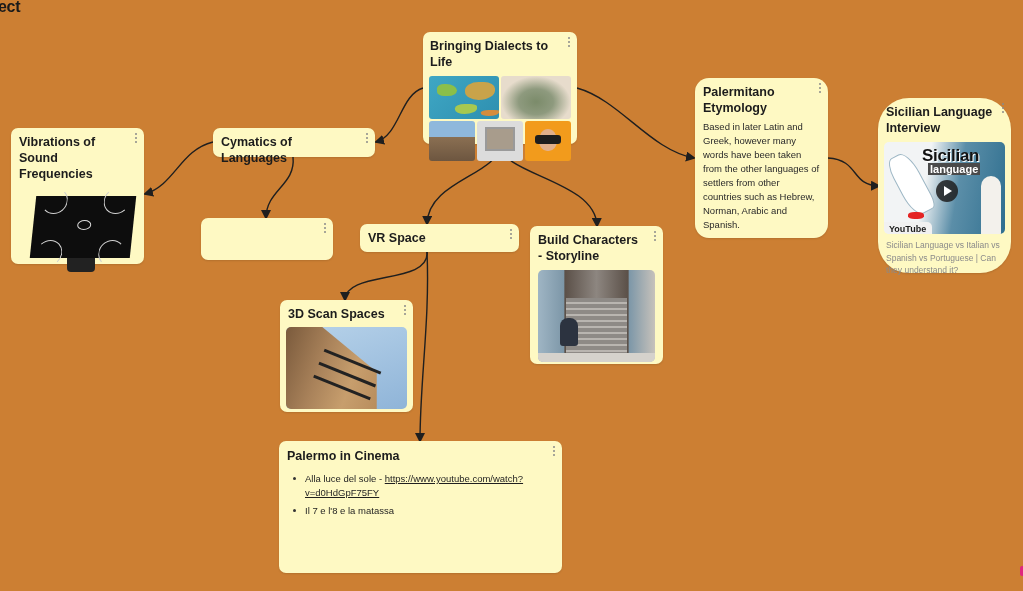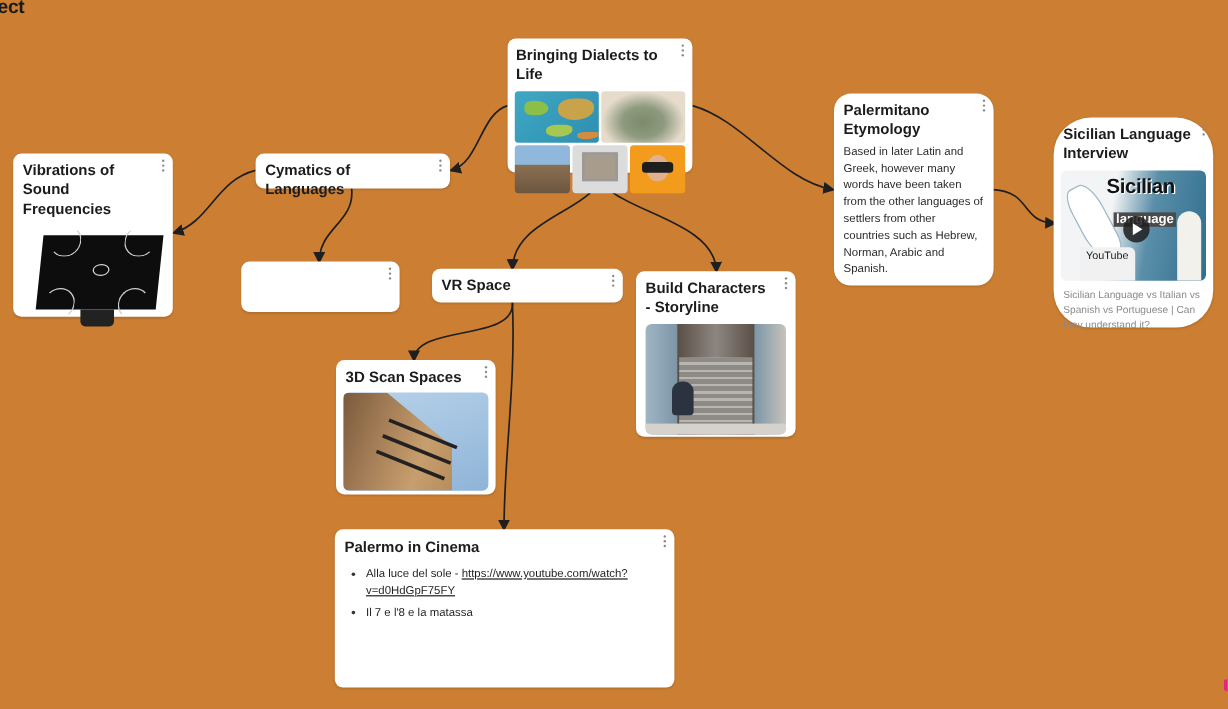--- a/index.html
+++ b/index.html
@@ -12,21 +12,21 @@
     }
     .board-title {
       position: absolute; left: -2px; top: -2px;
       font-size: 16px; font-weight: bold; color: #1a1a1a;
       letter-spacing: -0.3px;
     }
     svg.connectors { position: absolute; left: 0; top: 0; width: 1023px; height: 591px; pointer-events: none; }
     svg.connectors path { fill: none; stroke: #1f1f1f; stroke-width: 1.4; }
     .card {
       position: absolute;
-      background: #ffffff;
+      background: #fef9c3;
       border-radius: 7px;
       padding: 8px 8px 8px 8px;
       box-shadow: 0 1px 2px rgba(0,0,0,0.12);
     }
     .card-title {
       font-weight: bold;
       font-size: 12.5px;
       line-height: 16px;
       color: #1c1c1c;
       padding-right: 12px;
@@ -82,25 +82,25 @@
     .p-building .balc { position:absolute; left:30%; top:40%; width:50%; height:3px; background:#222; transform: rotate(22deg); box-shadow: 0 14px 0 #222, 0 28px 0 #222; }
 
     
     .yt {
       height: 92px; margin-top: 6px; border-radius: 5px; overflow: hidden; position: relative;
       background: linear-gradient(100deg, #f2f4f5 0%, #f2f4f5 35%, #5b8ea8 60%, #2f6f8f 100%);
     }
     .yt .italy { position:absolute; left:14px; top:10px; width:26px; height:64px; background:#ffffff; border:1px solid #9cb6c4; transform: rotate(-28deg); border-radius: 30% 40% 20% 40%; }
     .yt .sicily { position:absolute; left:24px; top:70px; width:16px; height:7px; background:#e42424; border-radius: 40%; }
     .yt .t1 { position:absolute; left:38px; top:4px; font-size:17px; font-weight:bold; color:#121212; letter-spacing:-0.3px; text-shadow: 1px 1px 0 #fff; }
-    .yt .t2 { position:absolute; left:44px; top:35px; font-size:11px; font-weight:bold; color:#fff; background:#4a4a4a; padding:0 2px; }
+    .yt .t2 { position:absolute; left:44px; top:21px; font-size:11px; font-weight:bold; color:#fff; background:#4a4a4a; padding:0 2px; }
     .yt .play { position:absolute; left:52px; top:38px; width:22px; height:22px; border-radius:50%; background: rgba(30,30,30,0.85); cursor:pointer; }
     .yt .play::after { content:""; position:absolute; left:8px; top:6px; border-left:8px solid #fff; border-top:5px solid transparent; border-bottom:5px solid transparent; }
     .yt .hand { position:absolute; right:4px; top:34px; width:20px; height:58px; background:#f3f1ec; border-radius: 10px 10px 0 0; }
-    .yt .yt-label { position:absolute; left:16px; bottom:0; background:#f1f1f1; font-size:9px; color:#1b1b1b; padding:2px 6px 16px 5px; border-top-right-radius:5px; }
+    .yt .yt-label { position:absolute; left:0; bottom:0; background:#f1f1f1; font-size:9px; color:#1b1b1b; padding:2px 6px 0 5px; border-top-right-radius:5px;font-weight:bold; }
     .yt-caption { font-size: 8.5px; line-height: 12.5px; color: #8a8a8a; margin-top: 5px; }
 
     
     ul.cinema { list-style: none; margin-top: 8px; padding-left: 4px; }
     ul.cinema li { position: relative; padding-left: 14px; font-size: 9.5px; line-height: 13.5px; color: #1f1f1f; margin-bottom: 5px; }
     ul.cinema li::before { content: ""; position: absolute; left: 2px; top: 5px; width: 3px; height: 3px; border-radius: 50%; background: #333; }
     ul.cinema a { color: #1f1f1f; text-decoration: underline; }
     .edge-mark { position:absolute; right:0; top:566px; width:3px; height:10px; background:#e0267e; border-radius:2px 0 0 2px; }
   </style>
 </head>

